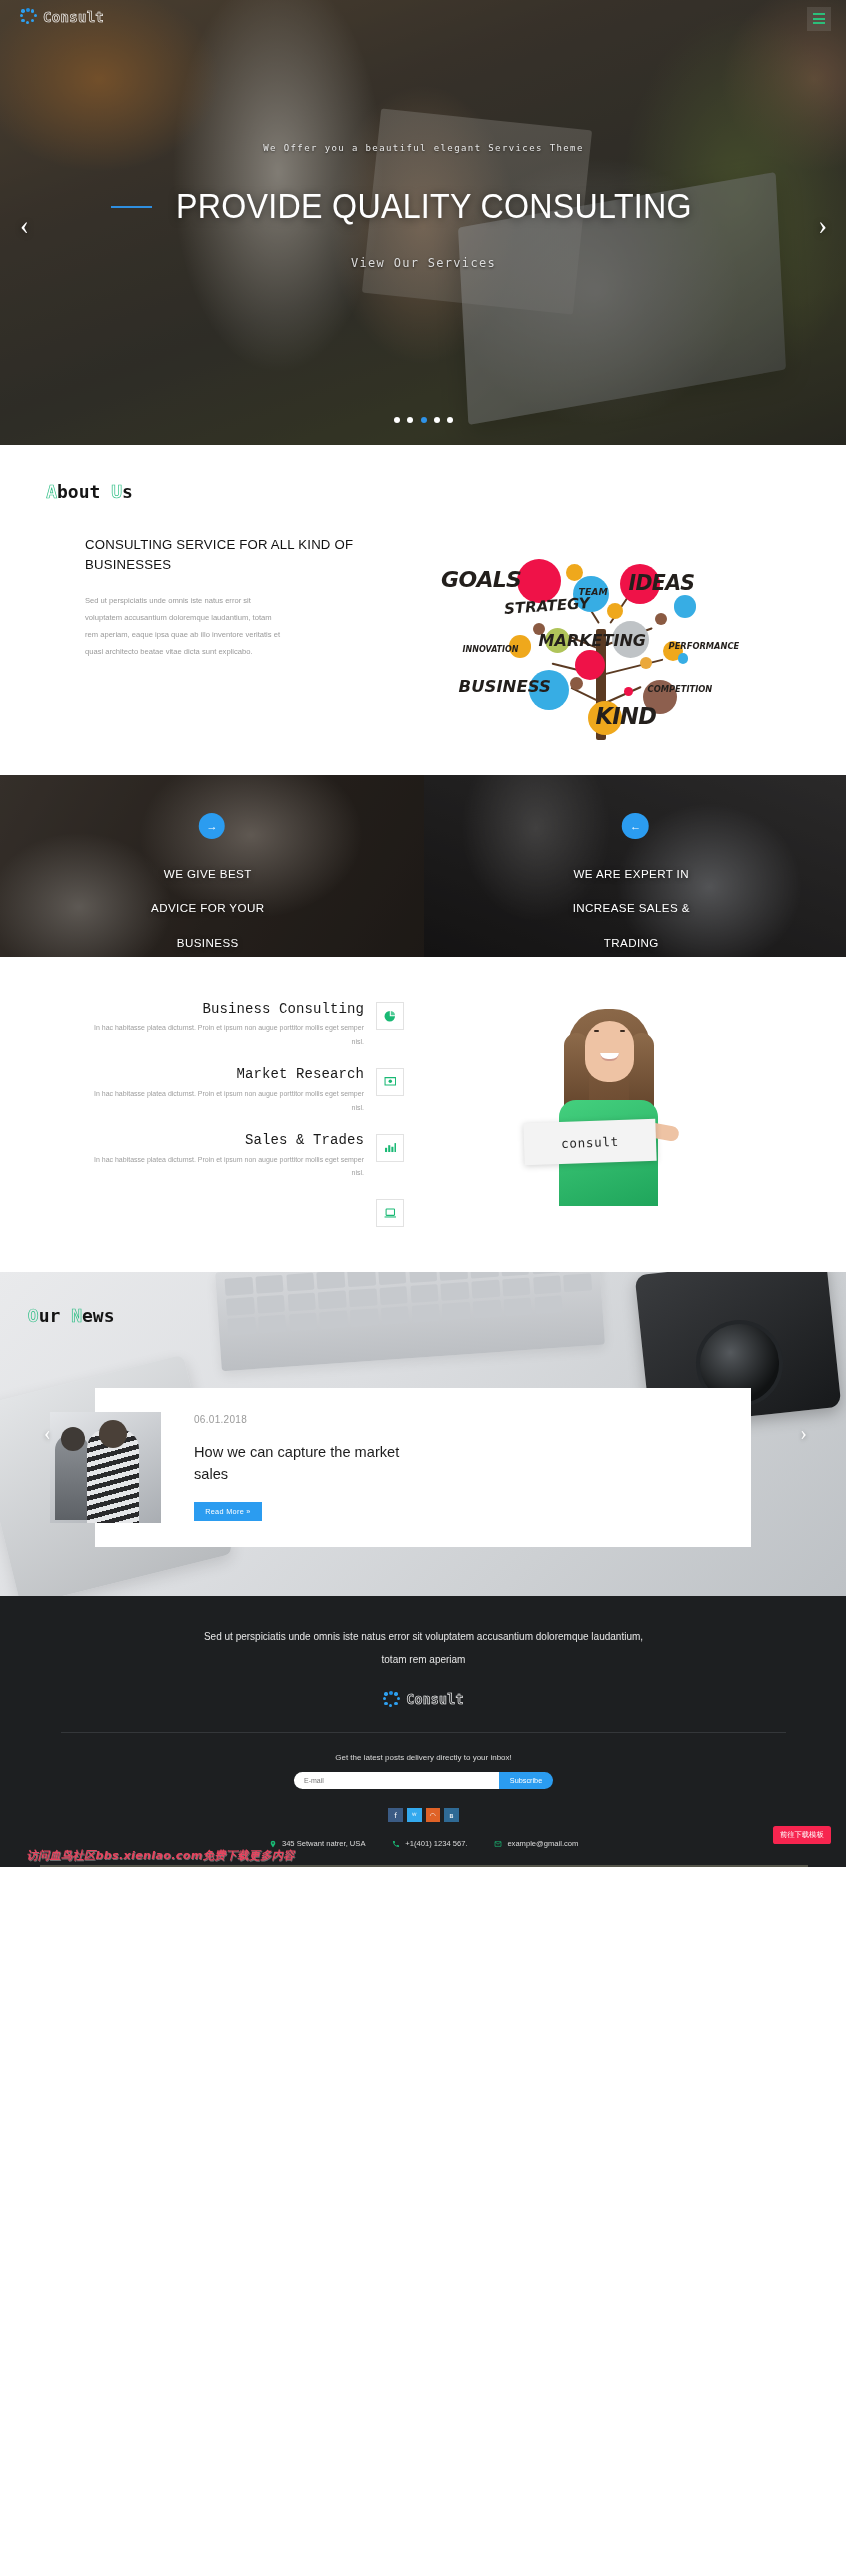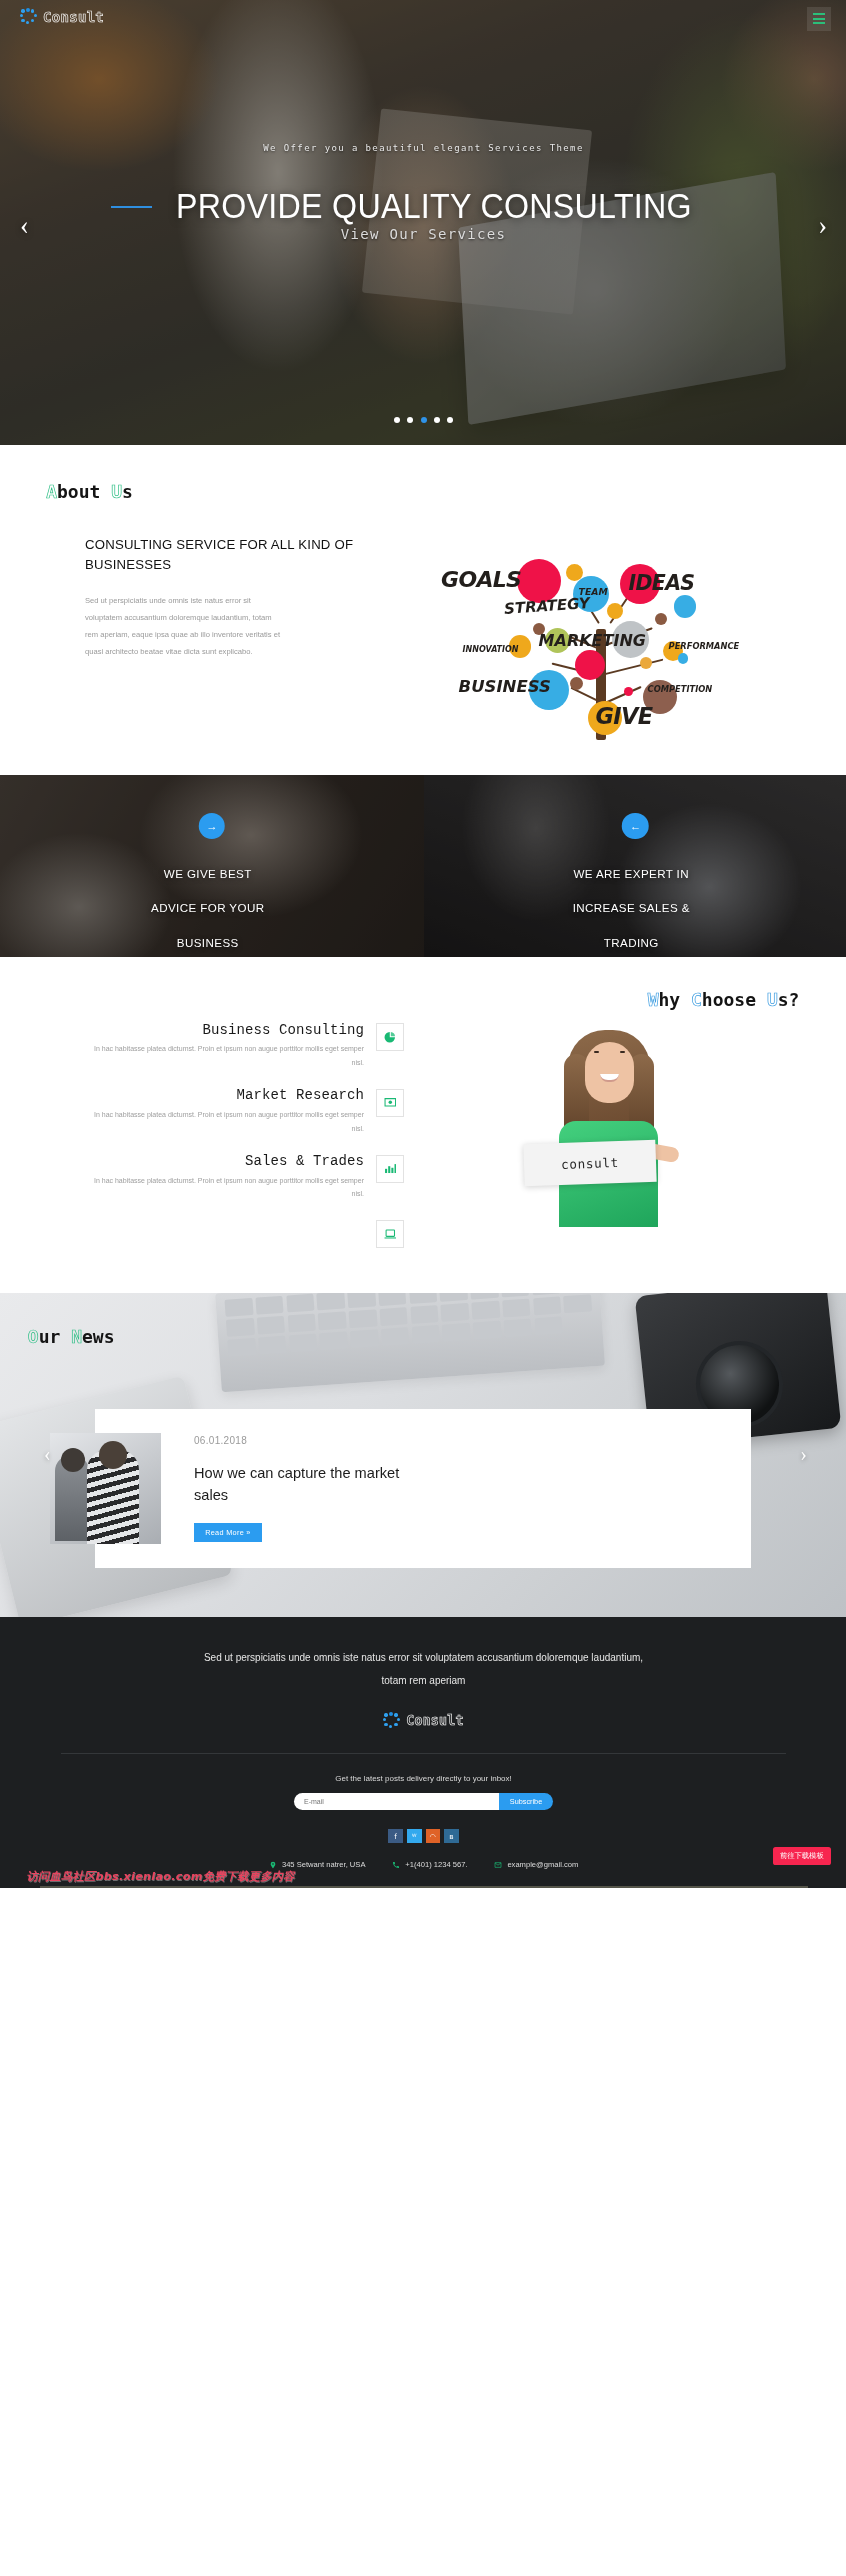--- a/index.html
+++ b/index.html
@@ -90,21 +90,21 @@
   .hero-title-row { display:flex; align-items:center; justify-content:center; gap:0px; }
   .hero-rule { width:41px; height:2px; background:#2f8fe0; margin-right:24px; margin-top:2.6px;}
   .hero-title {
     color:#fff; font-size:35px; font-weight:400;
     font-family:"Liberation Sans Narrow","Liberation Sans", sans-serif;
     letter-spacing:0.3px; white-space:nowrap;
     transform:scaleX(.92); transform-origin:left center;
     text-shadow:0 1.3px 9.3px rgba(0,0,0,.55);
   }
   .hero-cta {
-    color:#dcdcdc; font-size:14px;
+    margin-top:30px; color:#dcdcdc; font-size:12px;
     letter-spacing:1.3px; font-family:"DejaVu Sans Mono", monospace;
     text-shadow:0 0.7px 2.6px rgba(0,0,0,.6); cursor:pointer;
   }
   .hero-arrow {
     position:absolute; top:212px; color:#fff; font-size:26.5px;
     font-family:"Liberation Serif", serif; z-index:7; cursor:pointer;
     text-shadow:0 1.3px 6.6px rgba(0,0,0,.6); line-height:1;
   }
   .hero-arrow.left  { left:20px; }
   .hero-arrow.right { right:20px; }
@@ -484,21 +484,21 @@
 
           <span class="wd" style="left:22.5px;top:37px;font-size:22px;letter-spacing:-0.7px;">GOALS</span>
           <span class="wd" style="left:85px;top:67px;font-size:15px;transform:rotate(-4deg);">STRATEGY</span>
           <span class="wd" style="left:160px;top:56px;font-size:9.3px;">TEAM</span>
           <span class="wd" style="left:210px;top:41px;font-size:20.5px;letter-spacing:-0.7px;">IDEAS</span>
           <span class="wd" style="left:120px;top:101px;font-size:16px;">MARKETING</span>
           <span class="wd" style="left:44px;top:115px;font-size:8px;">INNOVATION</span>
           <span class="wd" style="left:250px;top:111px;font-size:8.3px;">PERFORMANCE</span>
           <span class="wd" style="left:40px;top:147px;font-size:16.5px;">BUSINESS</span>
           <span class="wd" style="left:229px;top:154px;font-size:8.3px;">COMPETITION</span>
-          <span class="wd" style="left:177px;top:173px;font-size:22.5px;letter-spacing:-0.7px;">GIVE</span>
+          <span class="wd" style="left:177px;top:173px;font-size:22.5px;letter-spacing:-0.7px;">KIND</span>
         </div>
       </div>
     </div>
   </div>
 </section>
 
 <section class="panels">
   <div class="panel left">
     <div class="dim"></div>
     <div class="bubble">→</div>
@@ -514,21 +514,20 @@
     <div class="ptext">
       <span>WE ARE EXPERT IN</span>
       <span>INCREASE SALES &amp;</span>
       <span>TRADING</span>
     </div>
   </div>
 </section>
 
 <section class="why">
   <div class="wrap">
-    <h2 class="sec-title blue right"><span class="hl">W</span><span>hy </span><span class="hl">C</span><span>hoose </span><span class="hl">U</span><span>s?</span></h2>
 
     <div class="why-grid">
       <div class="why-left">
 
         <div class="feat">
           <div class="feat-txt">
             <div class="feat-h">Business Consulting</div>
             <div class="feat-p">In hac habitasse platea dictumst. Proin et ipsum non augue porttitor mollis eget semper nisl.</div>
           </div>
           <div class="feat-ico">

